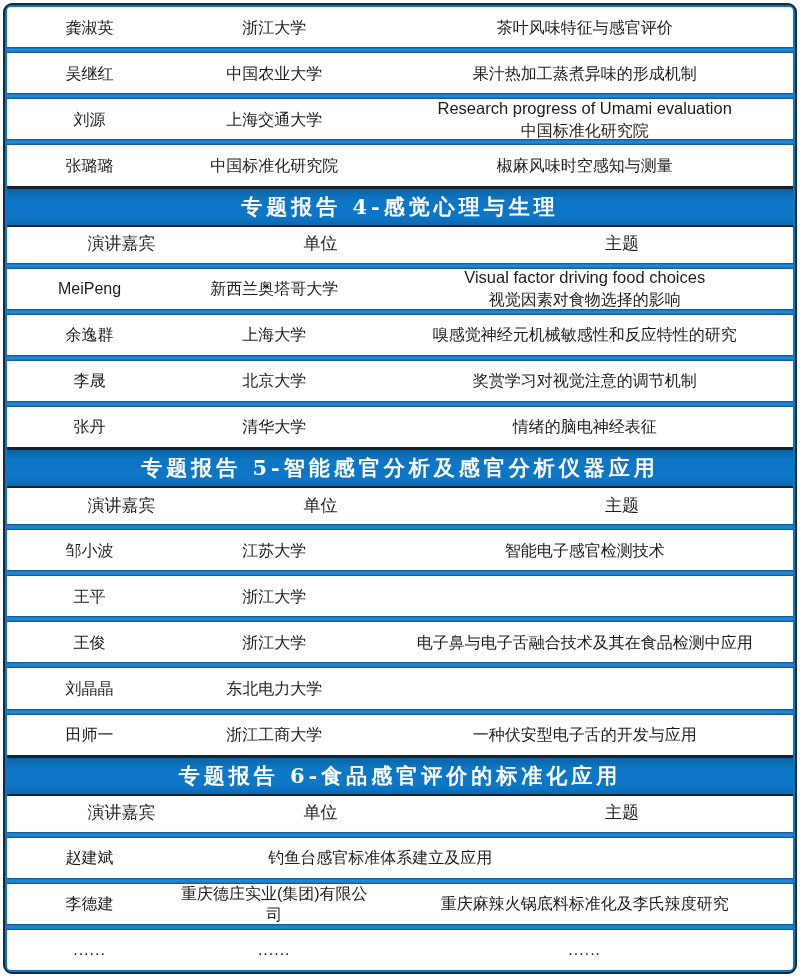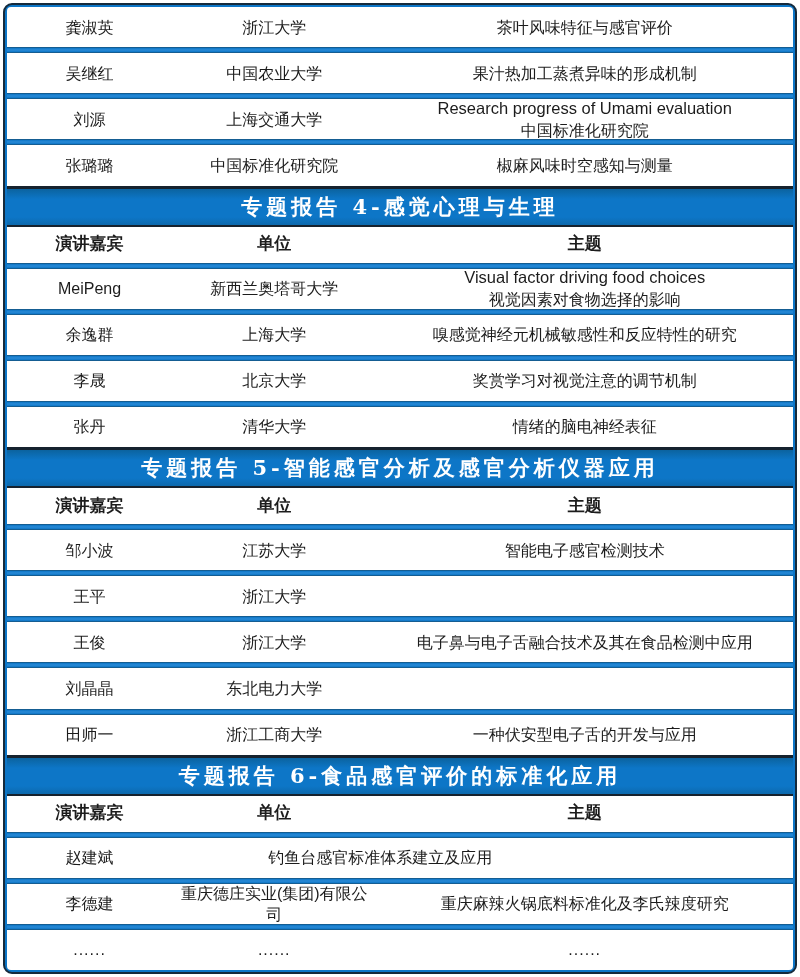--- a/index.html
+++ b/index.html
@@ -69,21 +69,21 @@
     padding:4px 0;
     text-align:center;
   }
   .colhead{
     flex:none;
     min-height:36px;
     padding:6px 0;
     align-items:center;
     font-weight:700;
   }
-  .colhead .cell{font-size:17px;font-weight:700;}
+  .colhead .cell{font-size:17px;font-weight:400;margin-left:46px;}
   .t-en{font-size:16.5px;}
   .dots{letter-spacing:1px;}
 </style>
 </head>
 <body>
 
 <div class="table-frame">
   <div class="table-inner">
 
     <div class="row data">

